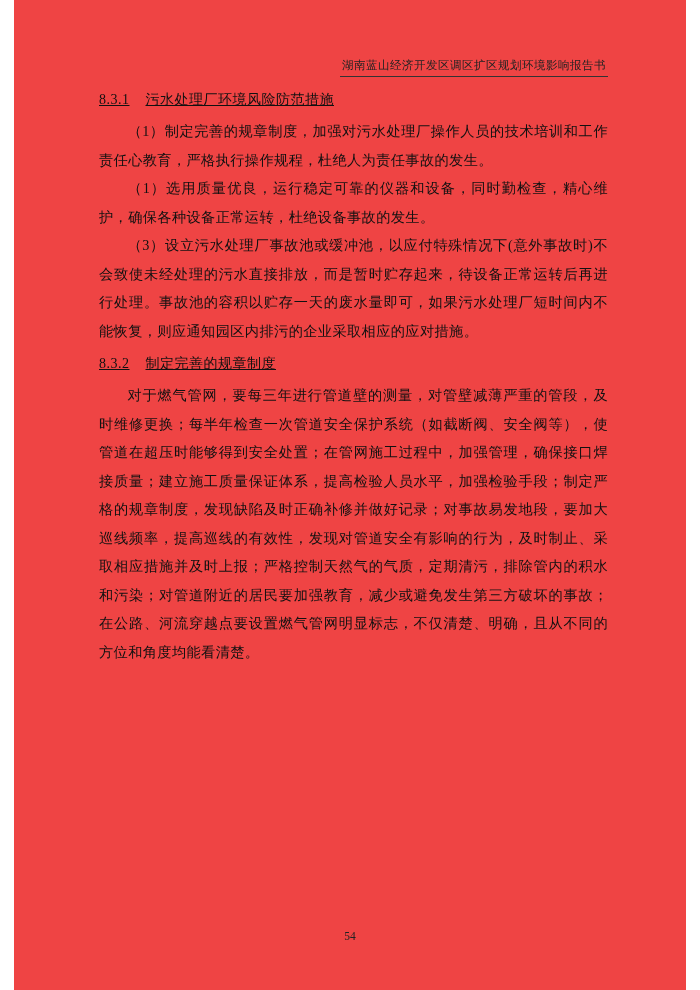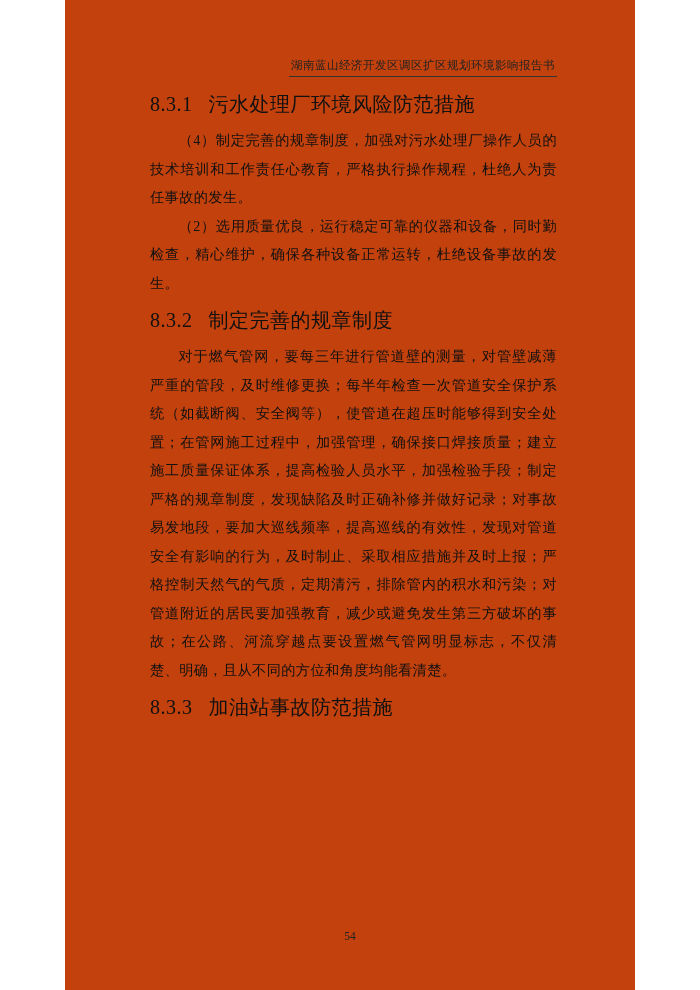--- a/index.html
+++ b/index.html
@@ -2,24 +2,24 @@
 <html><head>
 <meta charset="utf-8">
 <style>
   * { margin: 0; padding: 0; box-sizing: border-box; }
   html, body {
     background: #ffffff;
     font-family: "Liberation Serif", "DejaVu Serif", serif;
   }
   .page {
     position: relative;
-    width: 570px;
+    width: 672px;
     height: 990px;
     margin: 0 auto;
-    background: #c2410c;
+    background: #ef4444;
     color: #1a1a1a;
     overflow: hidden;
   }
   .content {
     position: absolute;
     left: 85px;
     right: 78px;
     top: 55px;
   }
   .running-header {
@@ -36,25 +36,26 @@
     line-height: 1.4;
   }
   h2.sec {
     font-size: 15.5px;
     font-weight: normal;
     color: #111;
     margin: 14px 0 10px 0;
     letter-spacing: 0.5px;
   }
   h3.subsec {
-    font-size: 20px;
+    font-size: 14px;
     font-weight: normal;
     color: #111;
     margin: 10px 0 8px 0;
     letter-spacing: 0.5px;
+    text-decoration: underline;
   }
   h2.sec .num { margin-right: 12px; }
   h3.subsec .num { margin-right: 16px; }
   p.body-para {
     font-size: 14.2px;
     line-height: 28.5px;
     text-align: justify;
     text-indent: 2em;
     color: #111;
     letter-spacing: 0.4px;
@@ -78,32 +79,30 @@
 
     <div class="running-header">
       <span class="title">湖南蓝山经济开发区调区扩区规划环境影响报告书</span>
     </div>
 
 
     <h3 class="subsec">
       <span class="num">8.3.1</span><span>污水处理厂环境风险防范措施</span>
     </h3>
 
-    <p class="body-para">（4）制定完善的规章制度，加强对污水处理厂操作人员的技术培训和工作责任心教育，严格执行操作规程，杜绝人为责任事故的发生。</p>
-    <p class="body-para">（2）选用质量优良，运行稳定可靠的仪器和设备，同时勤检查，精心维护，确保各种设备正常运转，杜绝设备事故的发生。</p>
+    <p class="body-para">（1）制定完善的规章制度，加强对污水处理厂操作人员的技术培训和工作责任心教育，严格执行操作规程，杜绝人为责任事故的发生。</p>
+    <p class="body-para">（1）选用质量优良，运行稳定可靠的仪器和设备，同时勤检查，精心维护，确保各种设备正常运转，杜绝设备事故的发生。</p>
+    <p class="body-para">（3）设立污水处理厂事故池或缓冲池，以应付特殊情况下(意外事故时)不会致使未经处理的污水直接排放，而是暂时贮存起来，待设备正常运转后再进行处理。事故池的容积以贮存一天的废水量即可，如果污水处理厂短时间内不能恢复，则应通知园区内排污的企业采取相应的应对措施。</p>
 
     <h3 class="subsec">
       <span class="num">8.3.2</span><span>制定完善的规章制度</span>
     </h3>
 
     <p class="body-para">对于燃气管网，要每三年进行管道壁的测量，对管壁减薄严重的管段，及时维修更换；每半年检查一次管道安全保护系统（如截断阀、安全阀等），使管道在超压时能够得到安全处置；在管网施工过程中，加强管理，确保接口焊接质量；建立施工质量保证体系，提高检验人员水平，加强检验手段；制定严格的规章制度，发现缺陷及时正确补修并做好记录；对事故易发地段，要加大巡线频率，提高巡线的有效性，发现对管道安全有影响的行为，及时制止、采取相应措施并及时上报；严格控制天然气的气质，定期清污，排除管内的积水和污染；对管道附近的居民要加强教育，减少或避免发生第三方破坏的事故；在公路、河流穿越点要设置燃气管网明显标志，不仅清楚、明确，且从不同的方位和角度均能看清楚。</p>
 
-    <h3 class="subsec">
-      <span class="num">8.3.3</span><span>加油站事故防范措施</span>
-    </h3>
 
 
   </div>
 
   <div class="footer">
     <span>54</span>
   </div>
 </div>
 
 </body></html>

